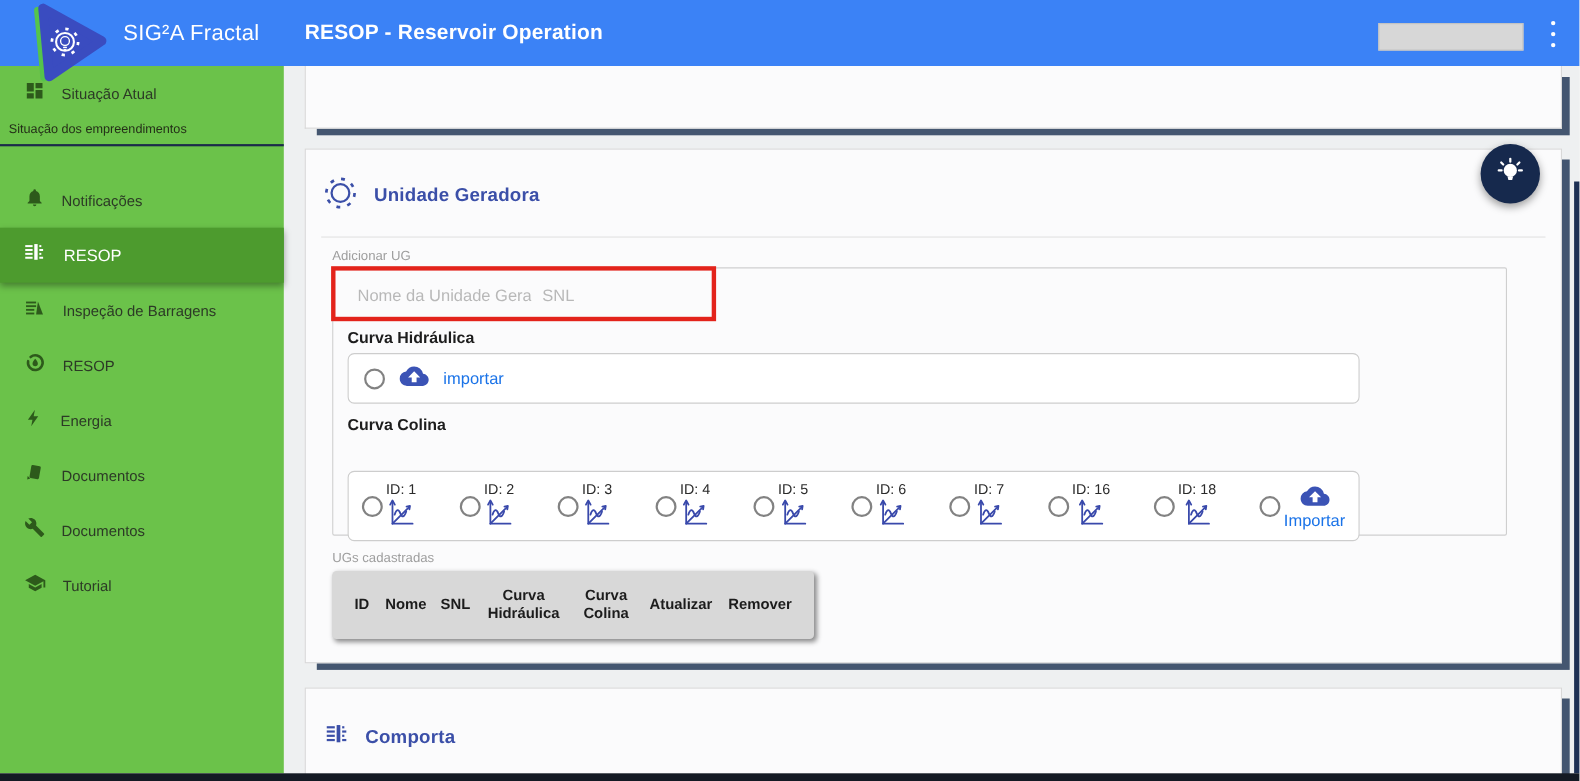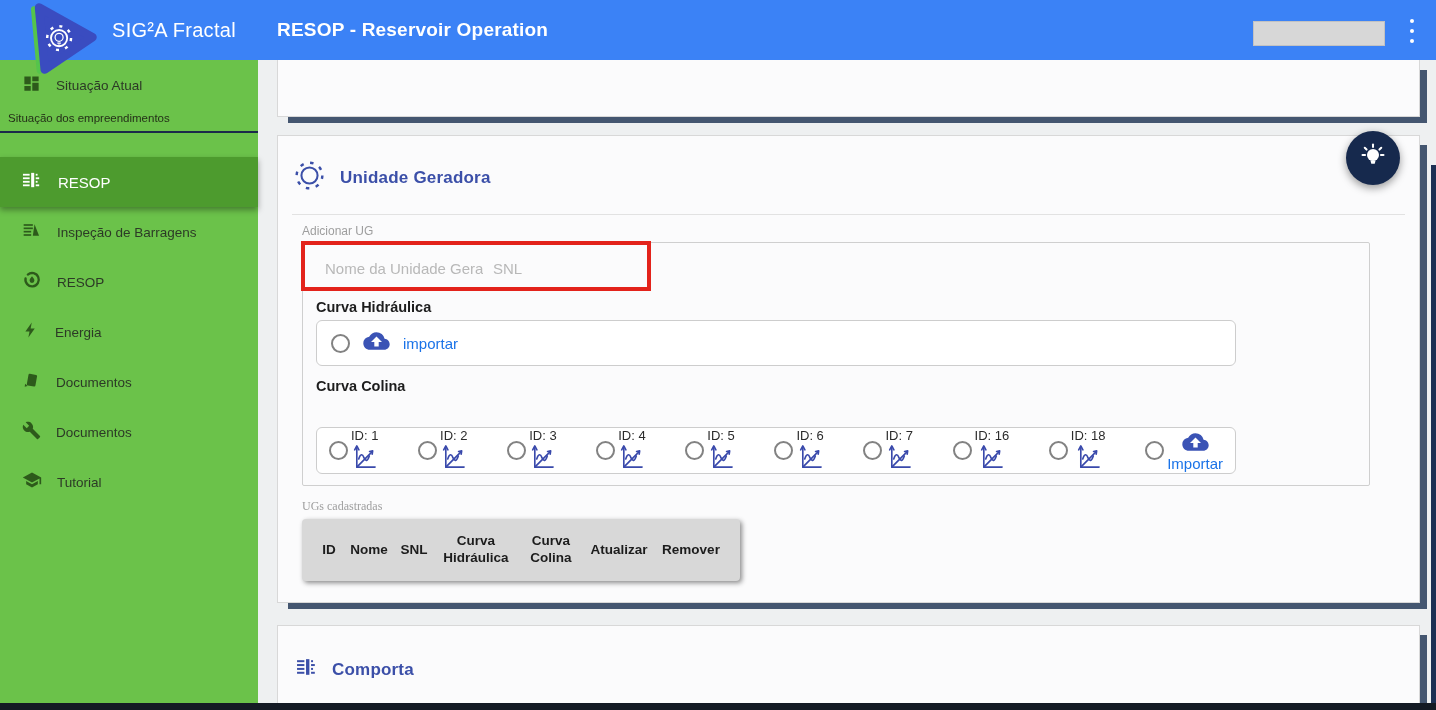--- a/index.html
+++ b/index.html
@@ -41,21 +41,21 @@
   .annotation { position:absolute; left:-2px; top:-2px; width:350px; height:50px; border:4px solid #e3231b; z-index:5; pointer-events:none; }
   .inputs-row { display:flex; gap:10px; padding:12px 0 0 22px; height:44px; }
   .inputs-row input { border:none; outline:none; background:transparent; font-size:15px; font-family:"Liberation Sans", sans-serif; color:#444; height:26px; }
   .inputs-row input::placeholder { color:#b8b8b8; }
   .in-nome { width:158px; }
   .in-snl { width:90px; }
 
   .bold-label { font-size:14.5px; font-weight:700; color:#1d1d1d; margin:12px 0 5px 13px; }
   .rounded-box { margin-left:13px; width:920px; border:1px solid #cdcdcd; border-radius:6px; background:#fff; }
   .hid-box { height:46px; display:flex; align-items:center; gap:13px; padding-left:14px; }
-  .col-box { height:47px; display:flex; align-items:center; justify-content:space-between; padding:0 12px;margin-top:33px; }
+  .col-box { height:64px; display:flex; align-items:center; justify-content:space-between; padding:0 12px;margin-top:33px; }
   .contents { display:contents; }
 
   .radio { width:19px; height:19px; border:2px solid #828282; border-radius:50%; background:#fff; flex:0 0 auto; cursor:pointer; }
   .link-blue { color:#1a73e8; font-size:15px; cursor:pointer; }
   .col-opt { display:flex; align-items:center; gap:3px; }
   .col-opt .stack { display:flex; flex-direction:column; align-items:center; line-height:1; }
   .col-opt .idlbl { font-size:13px; color:#2b2b2b; font-weight:500; margin-bottom:1px; }
 
   .table-head { margin:5px 0 0 10px; width:438px; height:62px; background:#d8d8d8; border-radius:4px; box-shadow:2px 2px 5px rgba(0,0,0,.45); display:flex; align-items:center; justify-content:space-between; padding:0 14px; }
   .ug-col { font-size:13.5px; font-weight:700; color:#1c1c1c; text-align:center; line-height:1.25; }
@@ -103,20 +103,28 @@
       <svg width="19" height="19" viewBox="0 0 24 24" fill="#2d5a1b">
           <path d="M3 13h8V3H3v10zm0 8h8v-6H3v6zm10 0h8V11h-8v10zm0-18v6h8V3h-8z"></path>
         </svg>
     </span>
     <span class="lbl">Situação Atual</span>
   </div>
 
   <div class="side-subtitle">Situação dos empreendimentos</div>
   <div class="side-gap"></div>
 
+  <div class="side-item">
+    <span>
+      <svg width="19" height="19" viewBox="0 0 24 24" fill="#2d5a1b">
+          <path d="M12 22a2 2 0 0 0 2-2h-4a2 2 0 0 0 2 2zm6-6v-5c0-3.07-1.63-5.64-4.5-6.32V4a1.5 1.5 0 0 0-3 0v.68C7.63 5.36 6 7.92 6 11v5l-2 2v1h16v-1l-2-2z"></path>
+        </svg>
+    </span>
+    <span class="lbl">Notificações</span>
+  </div>
 
   <div class="side-item active">
     <span>
       <svg width="21" height="21" viewBox="0 0 22 22" fill="#fff">
         <rect x="1" y="4" width="7" height="1.9"></rect>
           <rect x="1" y="7.7" width="7" height="1.9"></rect>
         <rect x="1" y="11.4" width="7" height="1.9"></rect>
           <rect x="1" y="15.1" width="7" height="1.9"></rect>
         <rect x="9.6" y="3" width="3.2" height="15"></rect>
         <rect x="14.4" y="4" width="1.9" height="1.9"></rect>
@@ -399,21 +407,21 @@
               <svg width="27" height="22" viewBox="0 0 24 20" fill="#3b53b5">
                   <path d="M19.35 8.04A7.49 7.49 0 0 0 12 2C9.11 2 6.6 3.64 5.35 6.04A5.994 5.994 0 0 0 0 12c0 3.31 2.69 6 6 6h13c2.76 0 5-2.24 5-5 0-2.64-2.05-4.78-4.65-4.96zM14 11v4h-4v-4H7l5-5 5 5h-3z"></path>
                 </svg>
             </span>
             <span class="link-blue">Importar</span>
           </span>
         </div>
       </div>
     </div>
 
-    <div class="small-label" style="margin-top:13px;font-family:Liberation Serif, serif;">UGs cadastradas</div>
+    <div class="small-label" style="margin-top:13px;">UGs cadastradas</div>
     <div class="table-head">
       <div class="contents">
   <div class="ug-col">ID</div>
 
   <div class="ug-col">Nome</div>
 
   <div class="ug-col">SNL</div>
 
   <div class="ug-col">Curva Hidráulica</div>
 

